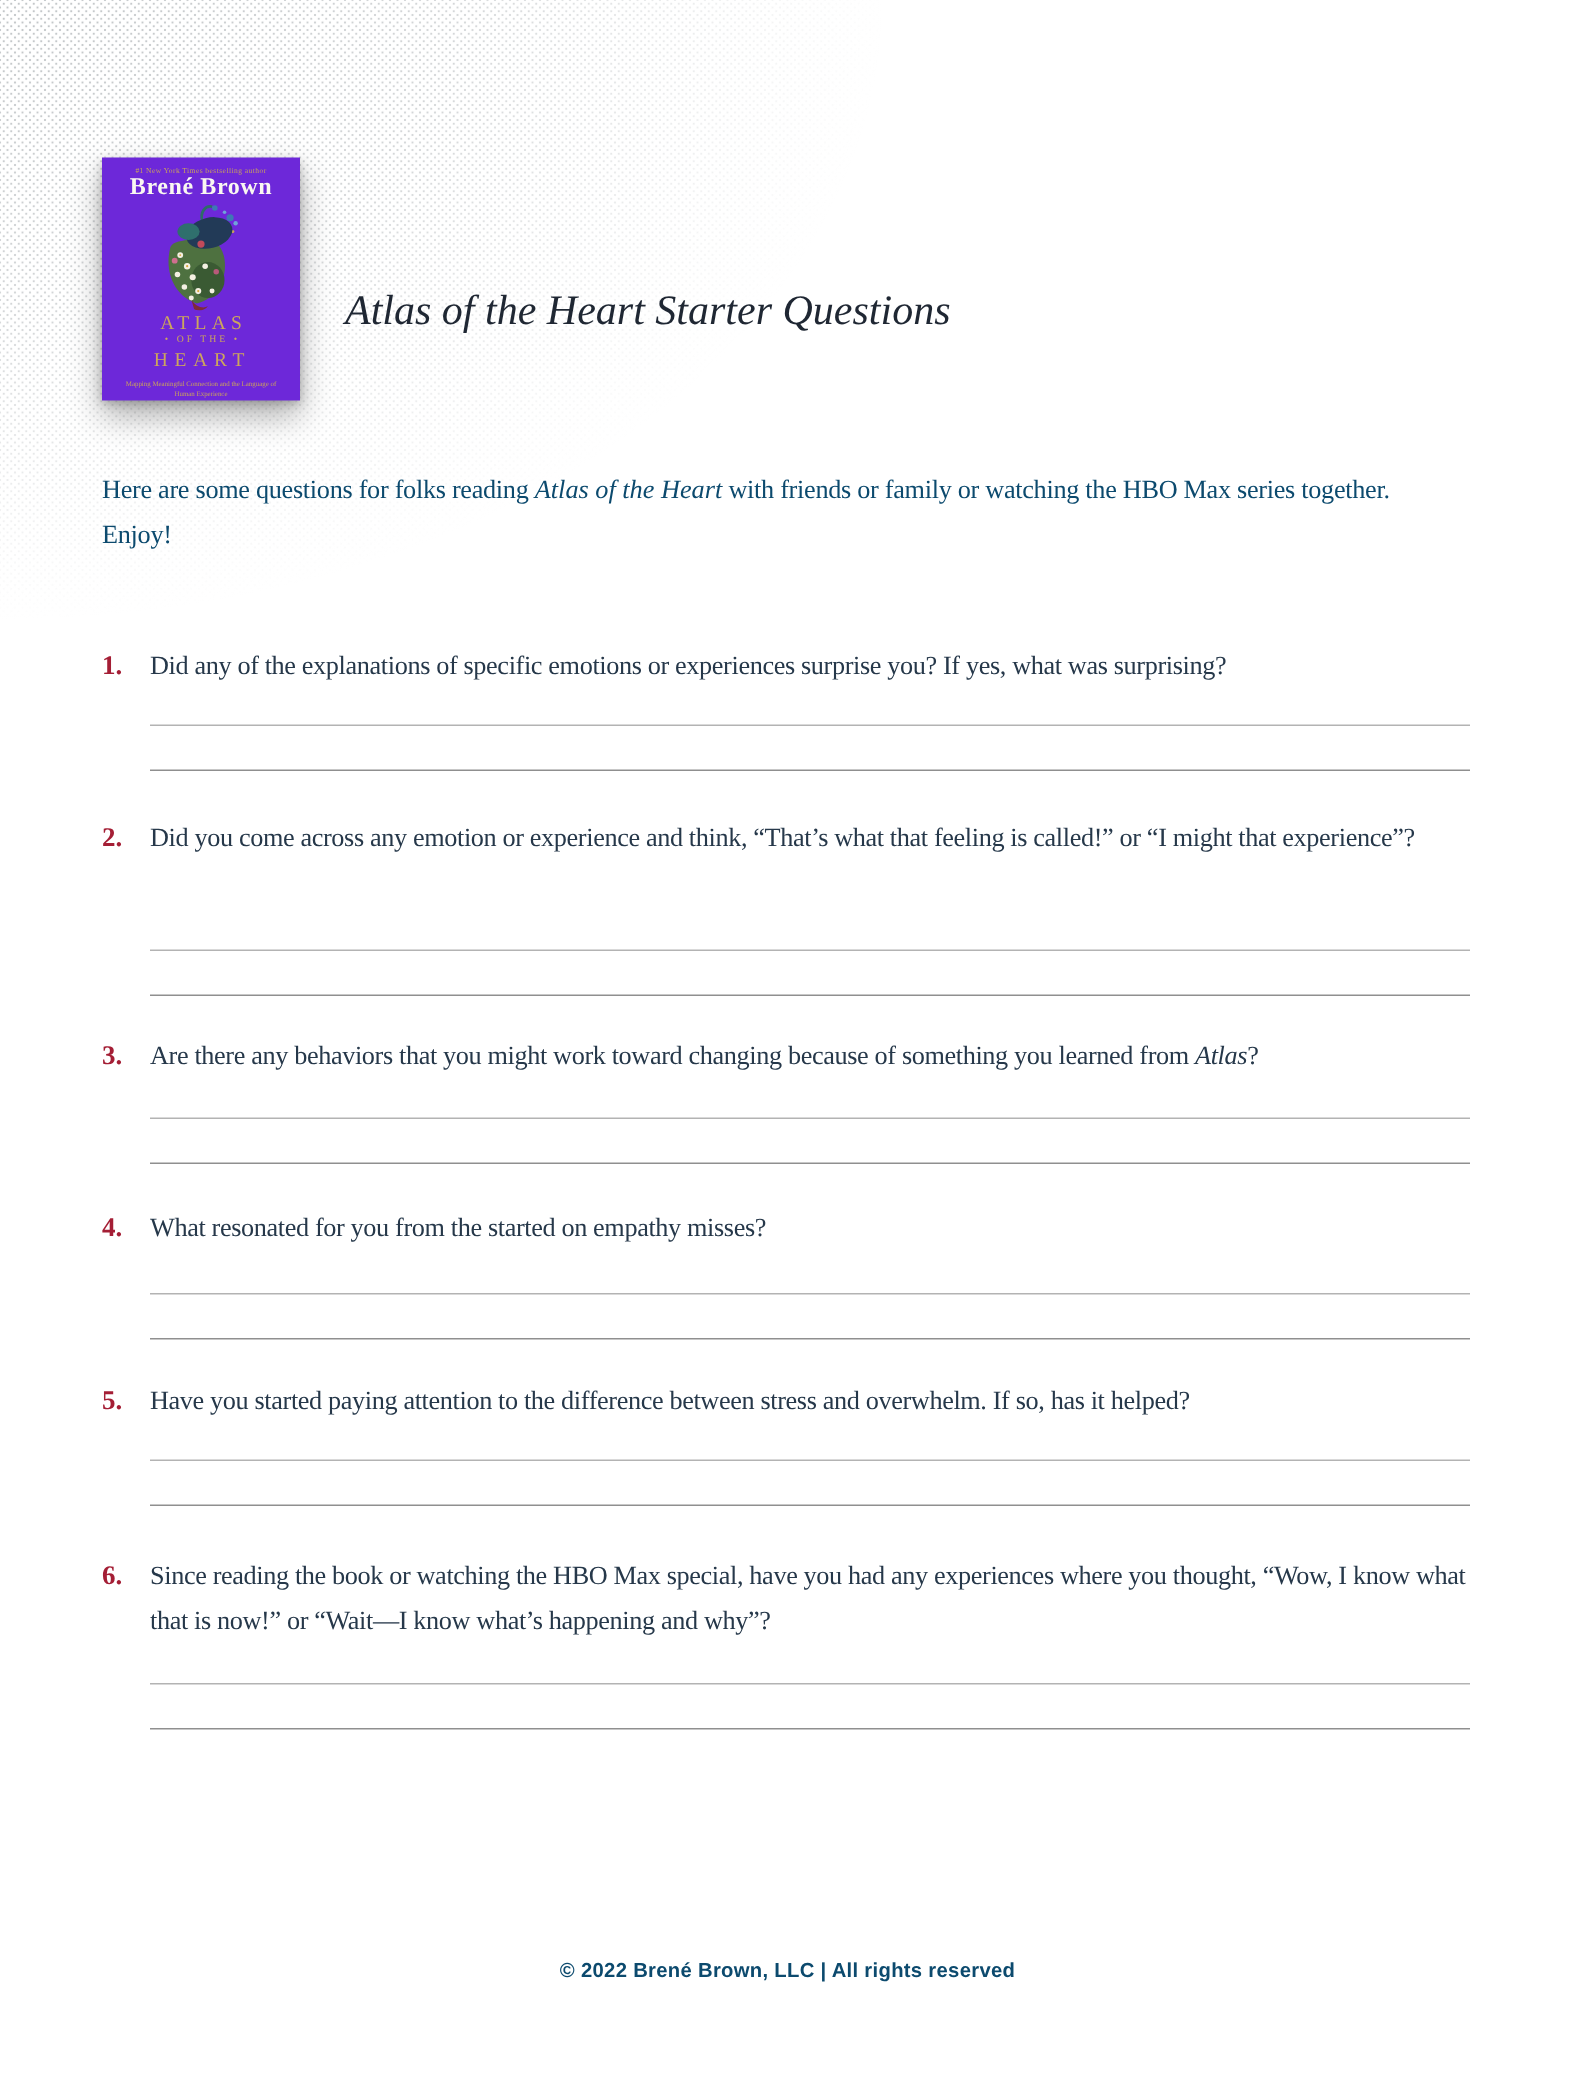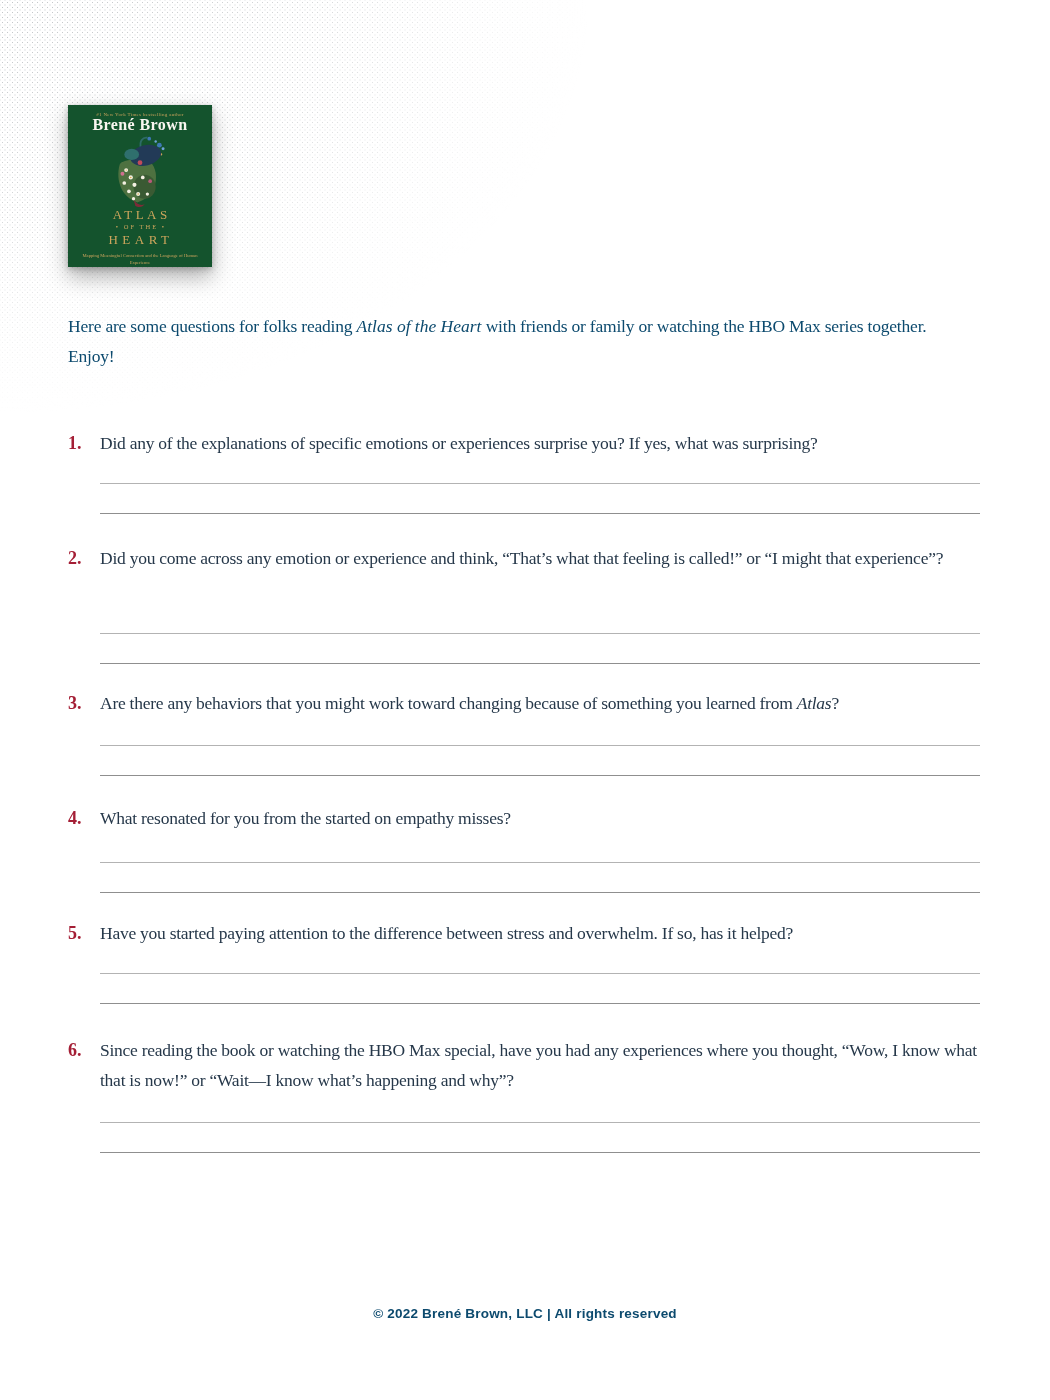--- a/index.html
+++ b/index.html
@@ -12,21 +12,21 @@
       radial-gradient(#9aa0a4 0.75px, transparent 1px),
       radial-gradient(#9aa0a4 0.75px, transparent 1px);
     background-size:5px 5px;
     background-position:0 0, 2.5px 2.5px;
     opacity:.6;}
   .halftone:after{content:"";position:absolute;inset:0;
     background:radial-gradient(135% 125% at 0% 0%, rgba(255,255,255,0) 0%,
                rgba(255,255,255,.3) 34%, #ffffff 66%);}
 
   
-  .cover{position:absolute;left:68px;top:105px;width:144px;height:162px;background:#14532d;
+  .cover{position:absolute;left:68px;top:105px;width:132px;height:162px;background:#6d28d9;
          box-shadow:0 10px 20px rgba(60,60,60,.4), 0 2px 6px rgba(60,60,60,.3);
          text-align:center;color:#c9a258;z-index:2;}
   .cover-tagline{font-size:5px;letter-spacing:.3px;margin-top:7px;color:#caa35c;white-space:nowrap;overflow:hidden;}
   .cover-author{font-size:16px;font-weight:bold;color:#faf7f1;letter-spacing:.4px;line-height:1.05;}
   .heart-wrap{height:72px;margin-top:1px;}
   .cover-t1{font-size:13px;letter-spacing:3.5px;padding-left:3.5px;line-height:1.2;color:#cda65c;}
   .cover-t2{font-size:6.5px;letter-spacing:2px;padding-left:2px;line-height:1.5;color:#cda65c;}
   .cover-t3{font-size:13px;letter-spacing:4.5px;padding-left:2px;line-height:1.2;color:#cda65c;}
   .cover-sub{font-size:4.6px;line-height:1.6;margin-top:4px;padding:0 12px;color:#caa35c;}
 
@@ -102,20 +102,21 @@
         <circle cx="34" cy="64" r="0.8" fill="#d9a53c"></circle>
         <circle cx="21" cy="38" r="0.7" fill="#d9a53c"></circle>
       </svg>
     </div>
     <div class="cover-t1">ATLAS</div>
     <div class="cover-t2">• OF THE •</div>
     <div class="cover-t3">HEART</div>
     <div class="cover-sub">Mapping Meaningful Connection and the Language of Human Experience</div>
   </div>
 
+  <h2 class="subtitle" style="margin:0;font-weight:normal;">Atlas of the Heart Starter Questions</h2>
 
   <p class="intro" style="margin:0;"><span>Here are some questions for folks reading </span><i>Atlas of the Heart</i><span> with friends or family or watching the HBO Max series together. Enjoy!</span></p>
 
   <div class="question q1">
     <span class="qnum">1.</span>
     <div class="qtext"><span>Did any of the explanations of specific emotions or experiences surprise you? If yes, what was surprising?</span></div>
     <div class="answer-line l1"></div>
     <div class="answer-line l2"></div>
   </div>
 

